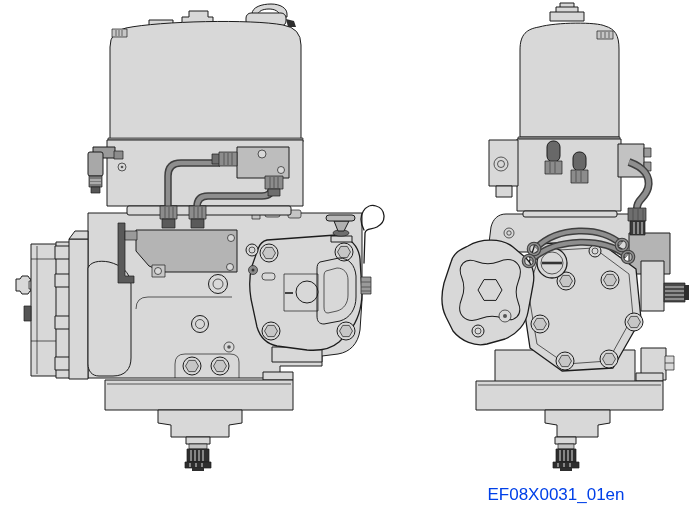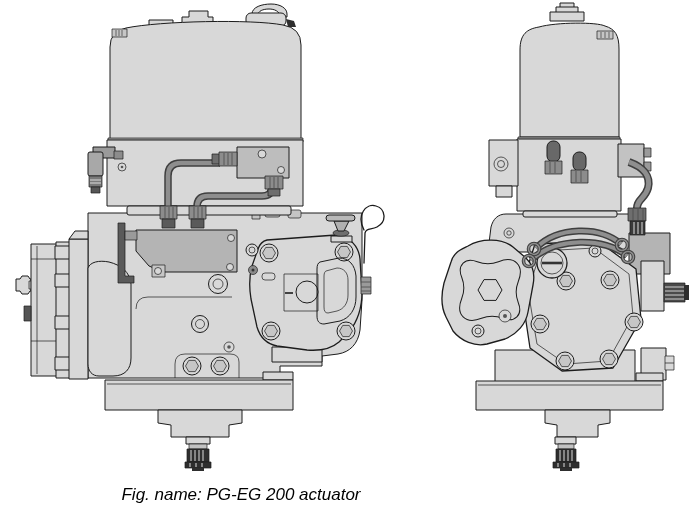--- a/index.html
+++ b/index.html
@@ -364,14 +364,14 @@
         <line x1="643" y1="209" x2="643" y2="220" class="rib"></line>
         <rect x="630" y="221" width="15" height="14" fill="#3a3a3a" class="s thin"></rect>
         <line x1="634" y1="222" x2="634" y2="234" class="stripe"></line>
         <line x1="638" y1="222" x2="638" y2="234" class="stripe"></line>
         <line x1="642" y1="222" x2="642" y2="234" class="stripe"></line>
       </g>
     </g>
   </g>
 </svg>
 
-<div class="caption caption-left">Fig. name: PG-EG 200 actuator</div>
+<div class="caption caption-right">EF08X0031_01en</div>
 </div>
 
 </body></html>

